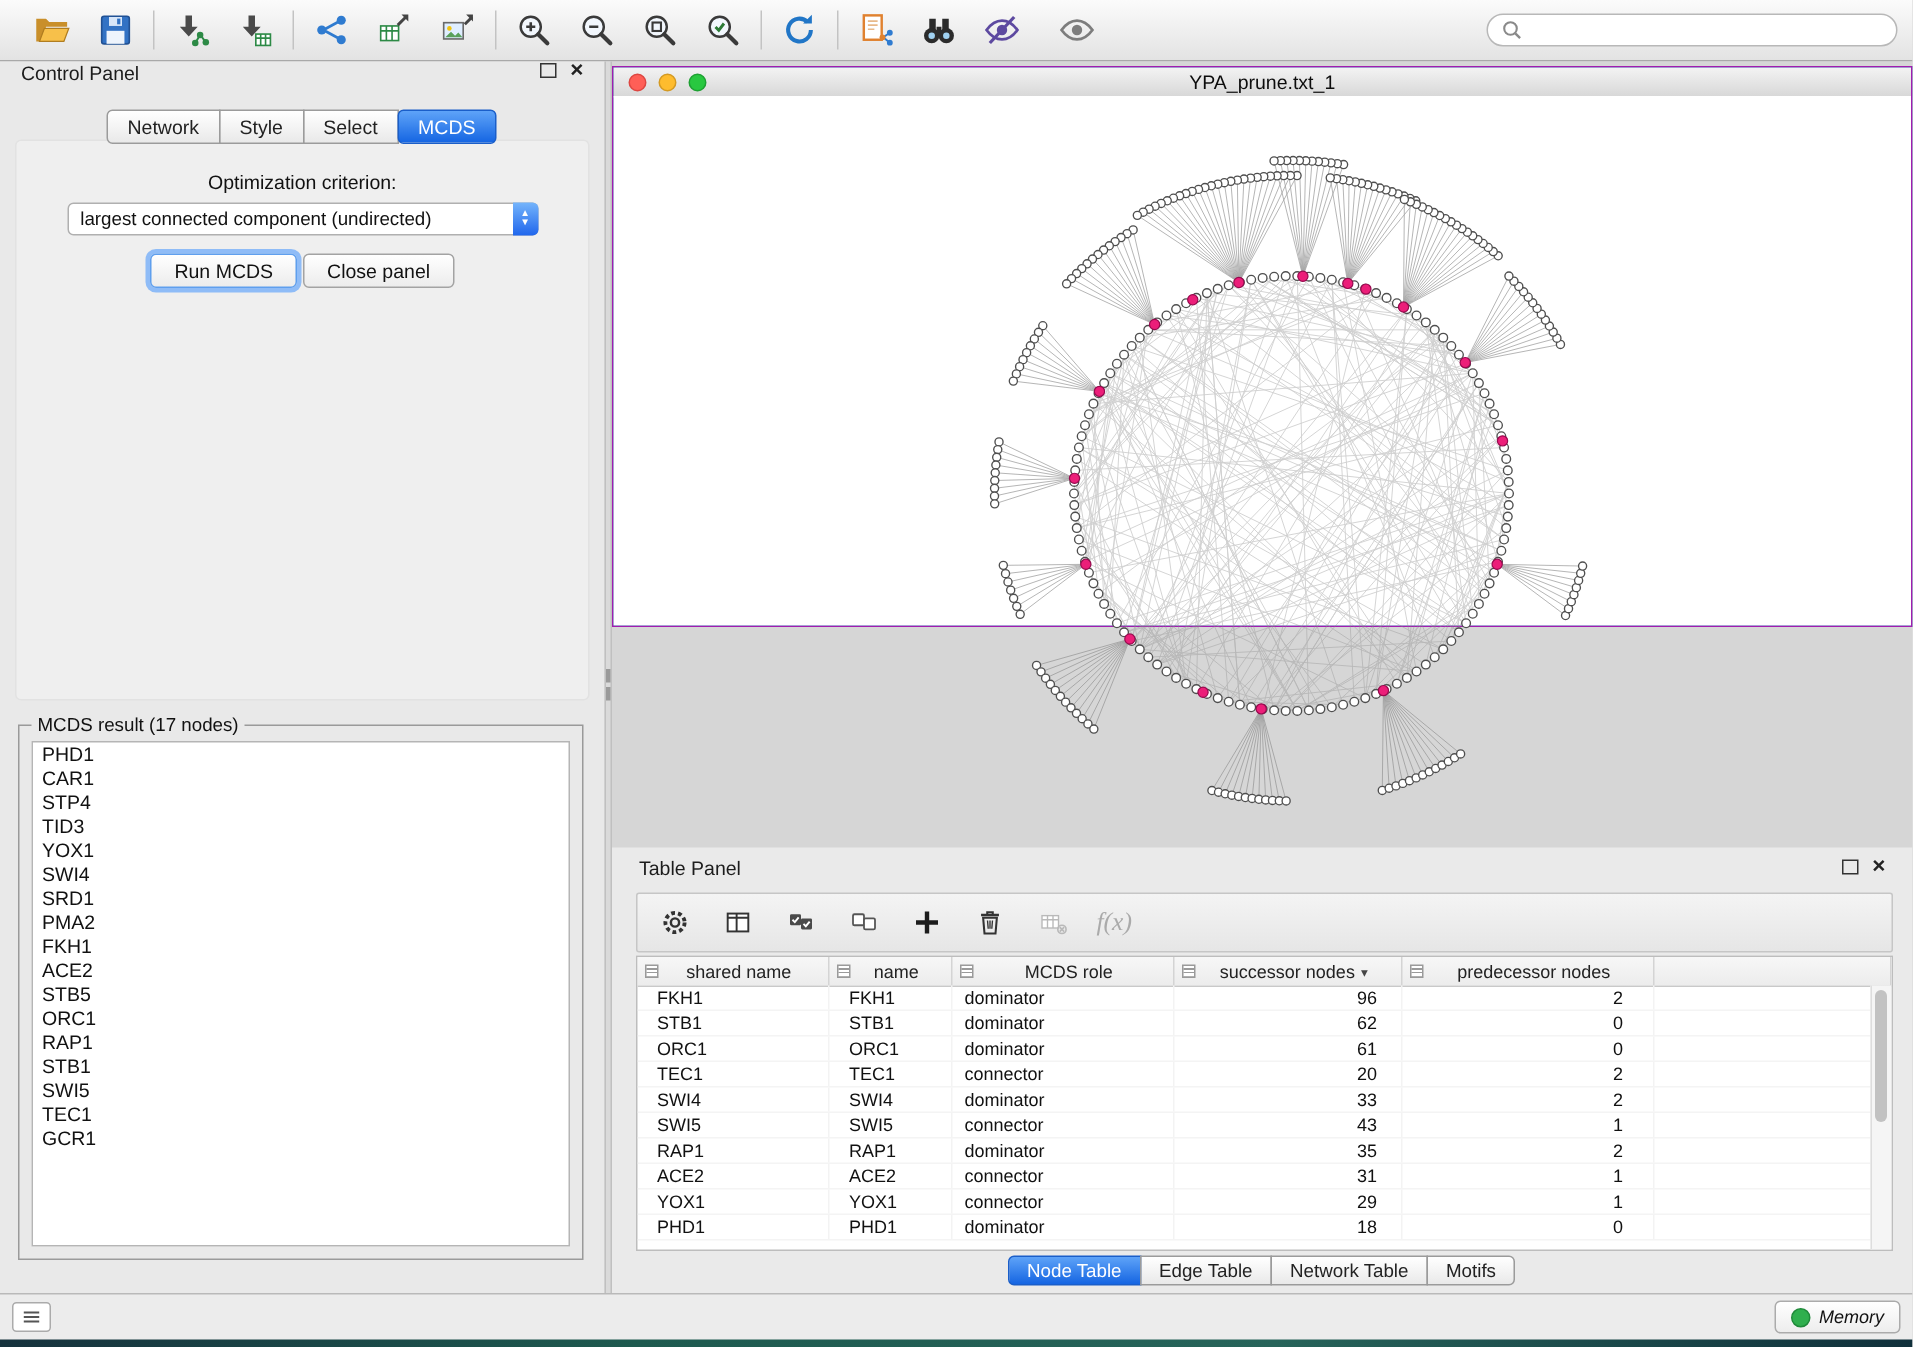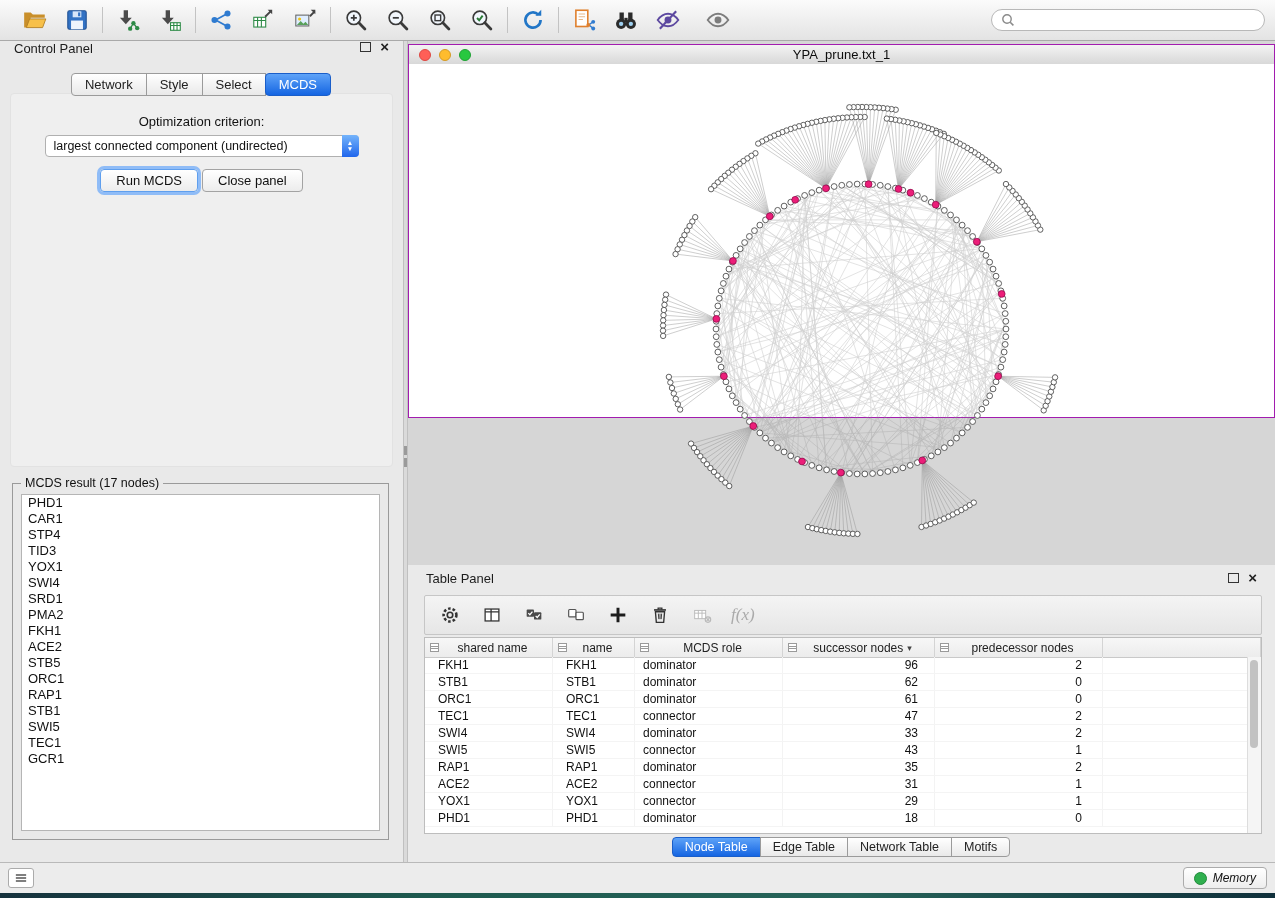--- a/index.html
+++ b/index.html
@@ -1233,21 +1233,21 @@
             <div class="cell c1">ORC1</div>
             <div class="cell c2">dominator</div>
             <div class="cell c3">61</div>
             <div class="cell c4">0</div>
             <div class="cell"></div>
           </div>
           <div class="trow">
             <div class="cell c0">TEC1</div>
             <div class="cell c1">TEC1</div>
             <div class="cell c2">connector</div>
-            <div class="cell c3">47</div>
+            <div class="cell c3">20</div>
             <div class="cell c4">2</div>
             <div class="cell"></div>
           </div>
           <div class="trow">
             <div class="cell c0">SWI4</div>
             <div class="cell c1">SWI4</div>
             <div class="cell c2">dominator</div>
             <div class="cell c3">33</div>
             <div class="cell c4">2</div>
             <div class="cell"></div>

